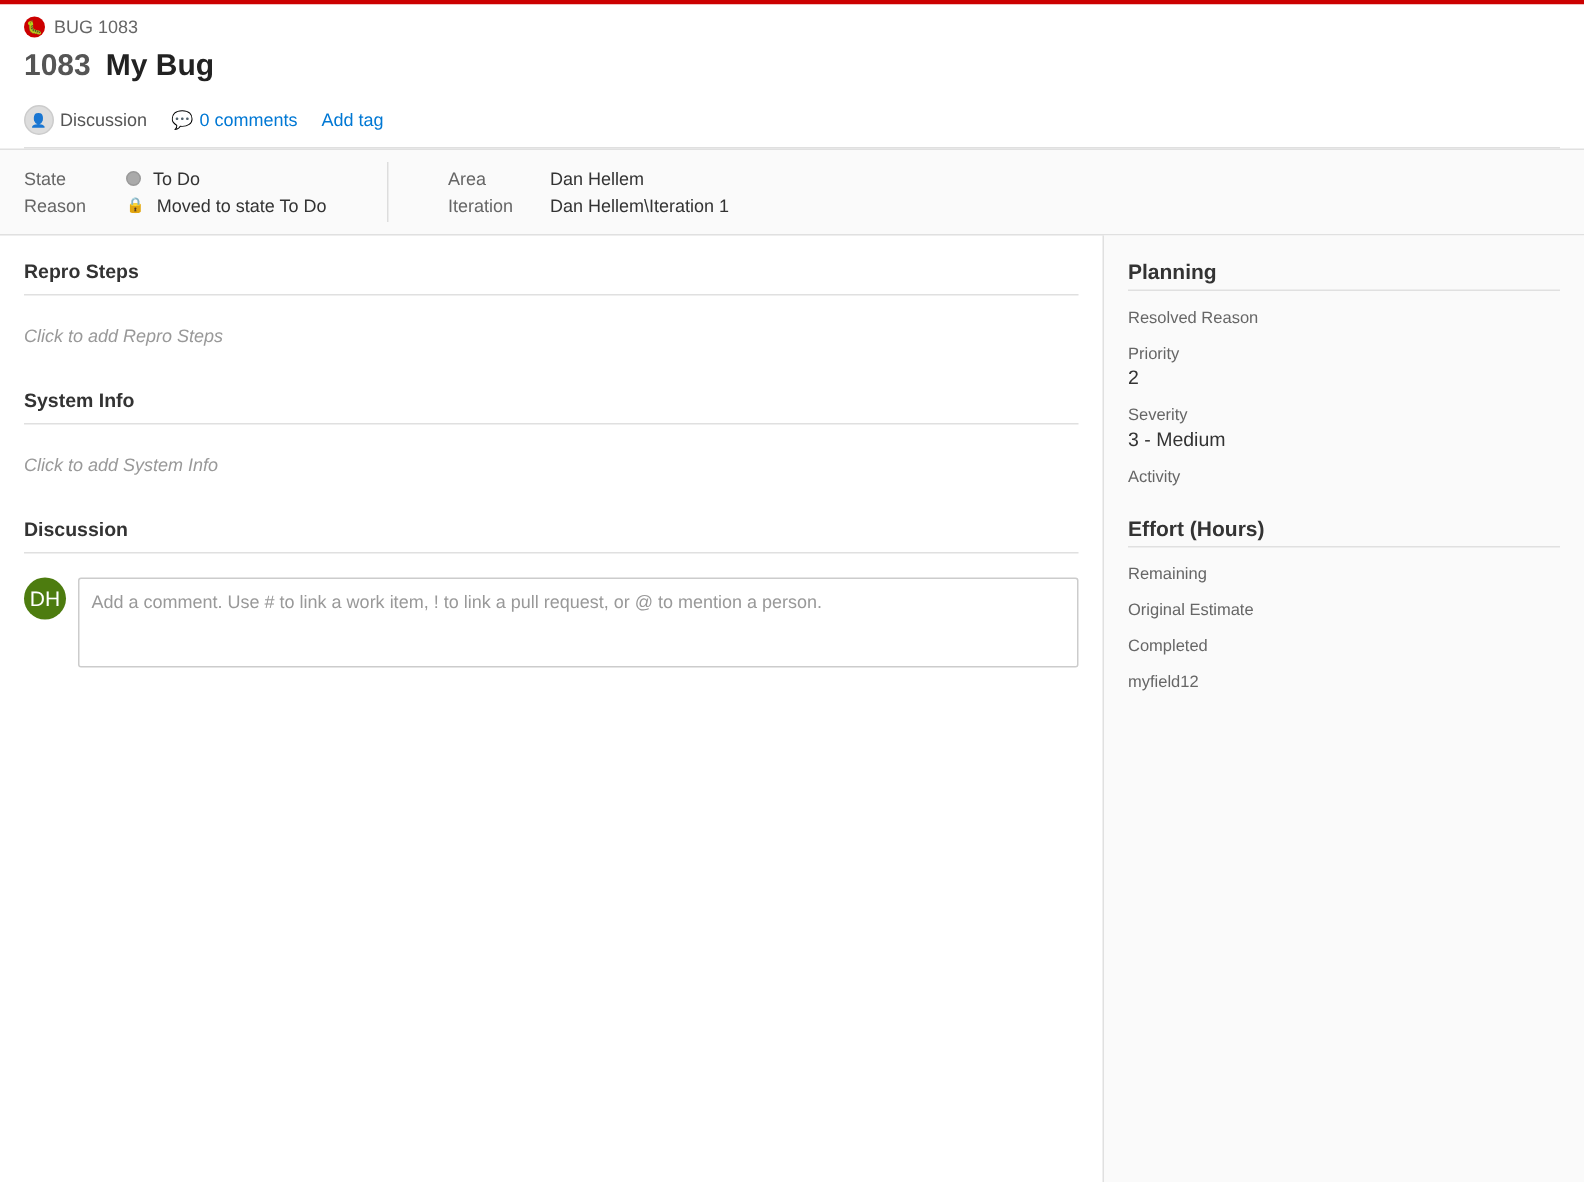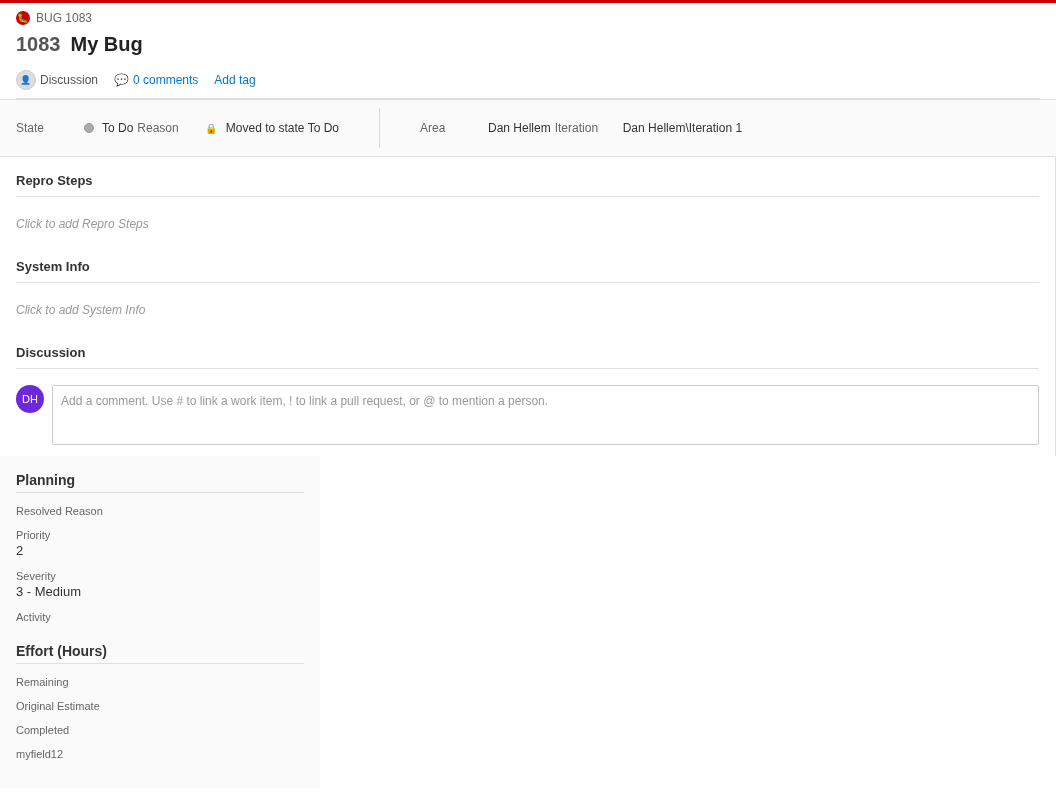--- a/index.html
+++ b/index.html
@@ -91,21 +91,21 @@
     .fields-bar {
       background: #fafafa;
       border-bottom: 1px solid #e0e0e0;
       padding: 8px 16px;
       display: flex;
       gap: 0;
       align-items: center;
     }
     .field-group {
       display: flex;
-      flex-direction: row;
+      flex-direction: column;
       gap: 4px;
       margin-right: 40px;
     }
     .field-row {
       display: flex;
       align-items: center;
       gap: 8px;
     }
     .field-label {
       font-size: 12px;
@@ -130,21 +130,20 @@
     }
     .divider-vert {
       width: 1px;
       height: 40px;
       background: #ddd;
       margin-right: 40px;
     }
     .main-content {
       display: flex;
       height: calc(100vh - 165px);
-      flex-direction: column;
     }
     .left-panel {
       flex: 1;
       padding: 16px;
       overflow-y: auto;
       border-right: 1px solid #e0e0e0;
     }
     .right-panel {
       width: 320px;
       padding: 16px;
@@ -177,27 +176,27 @@
     }
     .discussion-input-area {
       display: flex;
       gap: 8px;
       align-items: flex-start;
     }
     .user-avatar {
       width: 28px;
       height: 28px;
       border-radius: 50%;
-      background: #6d28d9;
+      background: #4d7c0f;
       flex-shrink: 0;
       overflow: hidden;
       display: flex;
       align-items: center;
       justify-content: center;
-      font-size: 11px;
+      font-size: 14px;
       color: #fff;
     }
     .comment-box {
       flex: 1;
       border: 1px solid #ccc;
       border-radius: 2px;
       padding: 8px;
       min-height: 60px;
       font-size: 12px;
       color: #999;

